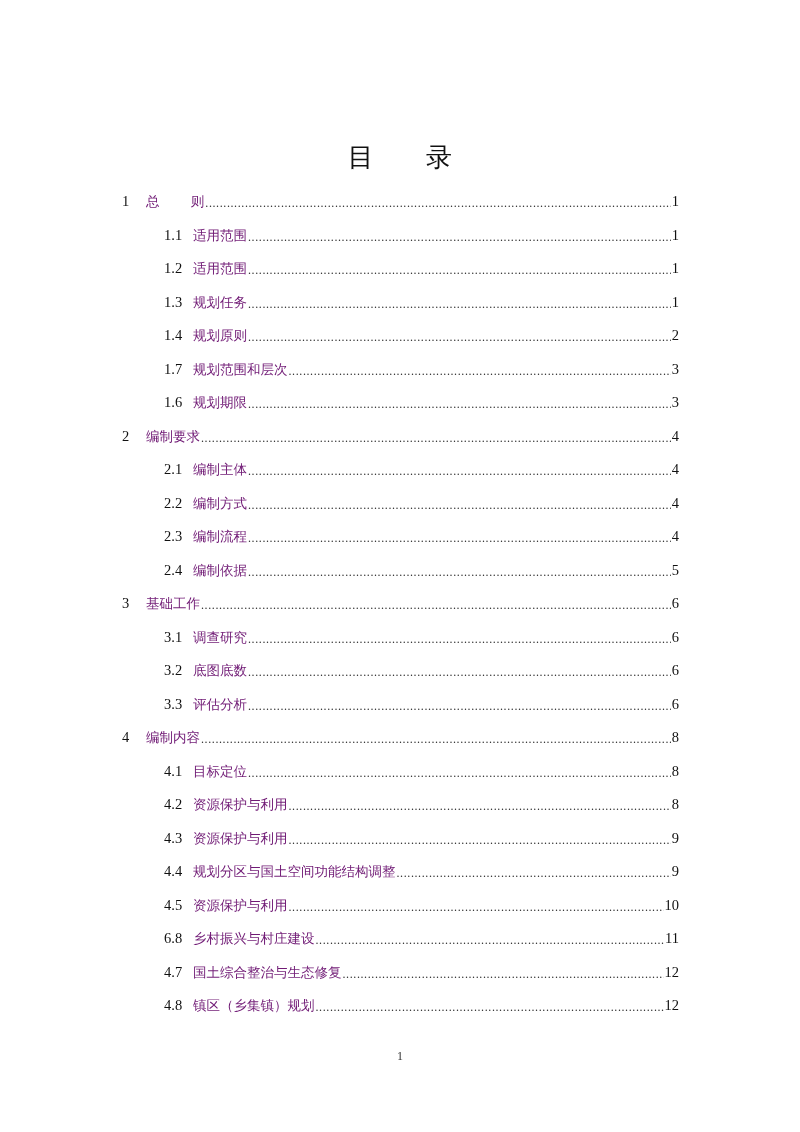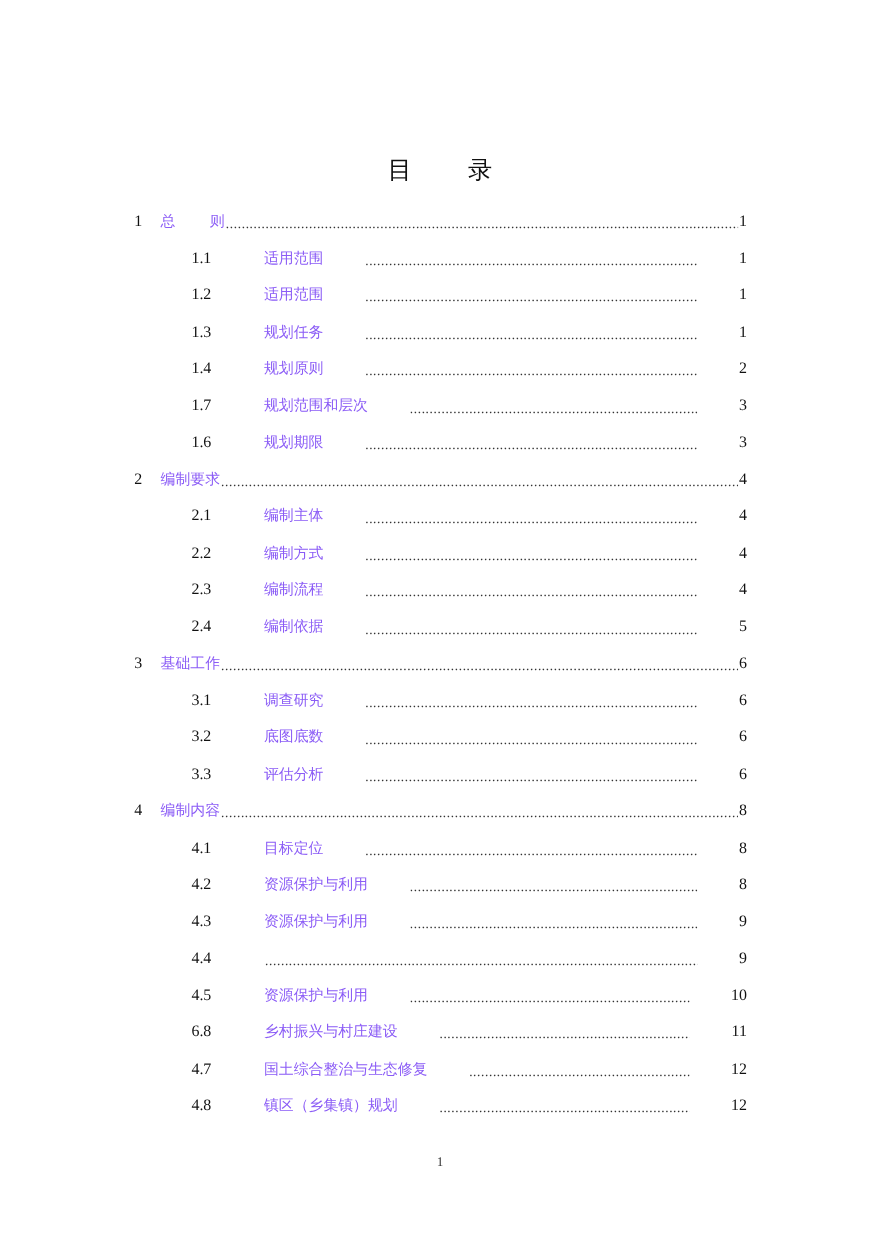--- a/index.html
+++ b/index.html
@@ -1,29 +1,29 @@
 <!DOCTYPE html>
 <html><head>
 <meta charset="utf-8">
 <style>
   html, body { margin: 0; padding: 0; background: #ffffff; }
   body { width: 800px; height: 1132px; position: relative; overflow: hidden;
          font-family: "DejaVu Serif", "Liberation Serif", serif; color: #111; }
   .title { position: absolute; top: 140px; left: 0; width: 800px; text-align: center;
-           font-family: "DejaVu Sans", sans-serif; font-size: 22px; letter-spacing: 22px;
+           font-family: "DejaVu Sans", sans-serif; font-size: 26px; letter-spacing: 22px;
            padding-left: 22px; box-sizing: border-box; color: #111; }
   .toc { position: absolute; top: 189px; left: 0; width: 800px; }
   .row { position: absolute; height: 24px; display: flex; align-items: flex-end;
          font-size: 14px; line-height: 24px; right: 121px; }
   .row.l1 { left: 122px; }
-  .row.l2 { left: 174px; gap: 37px; }
+  .row.l2 { left: 164px; }
   .num { font-family: "Liberation Serif", serif; font-size: 14.5px; white-space: nowrap; }
   .l1 .num { width: 24px; }
   .l2 .num { width: 29px; }
-  .text { white-space: pre; font-family: "DejaVu Sans", sans-serif; font-size: 13.5px; color: #8b5cf6; }
+  .text { white-space: pre; font-family: "DejaVu Sans", sans-serif; font-size: 13.5px; color: #701a75; }
   .leader { flex: 1; overflow: hidden; white-space: nowrap; margin: 0 1px;
             font-family: "Liberation Serif", serif; font-size: 12px; letter-spacing: 0.6px; color: #333;
             line-height: 20px; }
   .leader::before { content: "........................................................................................................................................................................................................................................"; }
   .page { font-family: "Liberation Serif", serif; font-size: 14.5px; white-space: nowrap; text-align: right; }
   .footer { position: absolute; top: 1049px; left: 0; width: 800px; text-align: center;
             font-family: "Liberation Serif", serif; font-size: 12px; color: #333; }
 </style>
 </head>
 <body>
@@ -146,20 +146,21 @@
       <span class="page">8</span>
     </div>
   <div class="row l2" style="top:636.5px">
       <span class="num">4.3</span>
       <span class="text">资源保护与利用</span>
       <span class="leader"></span>
       <span class="page">9</span>
     </div>
   <div class="row l2" style="top:670px">
       <span class="num">4.4</span>
+      <span class="text">规划分区与国土空间功能结构调整</span>
       <span class="leader"></span>
       <span class="page">9</span>
     </div>
   <div class="row l2" style="top:703.5px">
       <span class="num">4.5</span>
       <span class="text">资源保护与利用</span>
       <span class="leader"></span>
       <span class="page">10</span>
     </div>
   <div class="row l2" style="top:737px">

